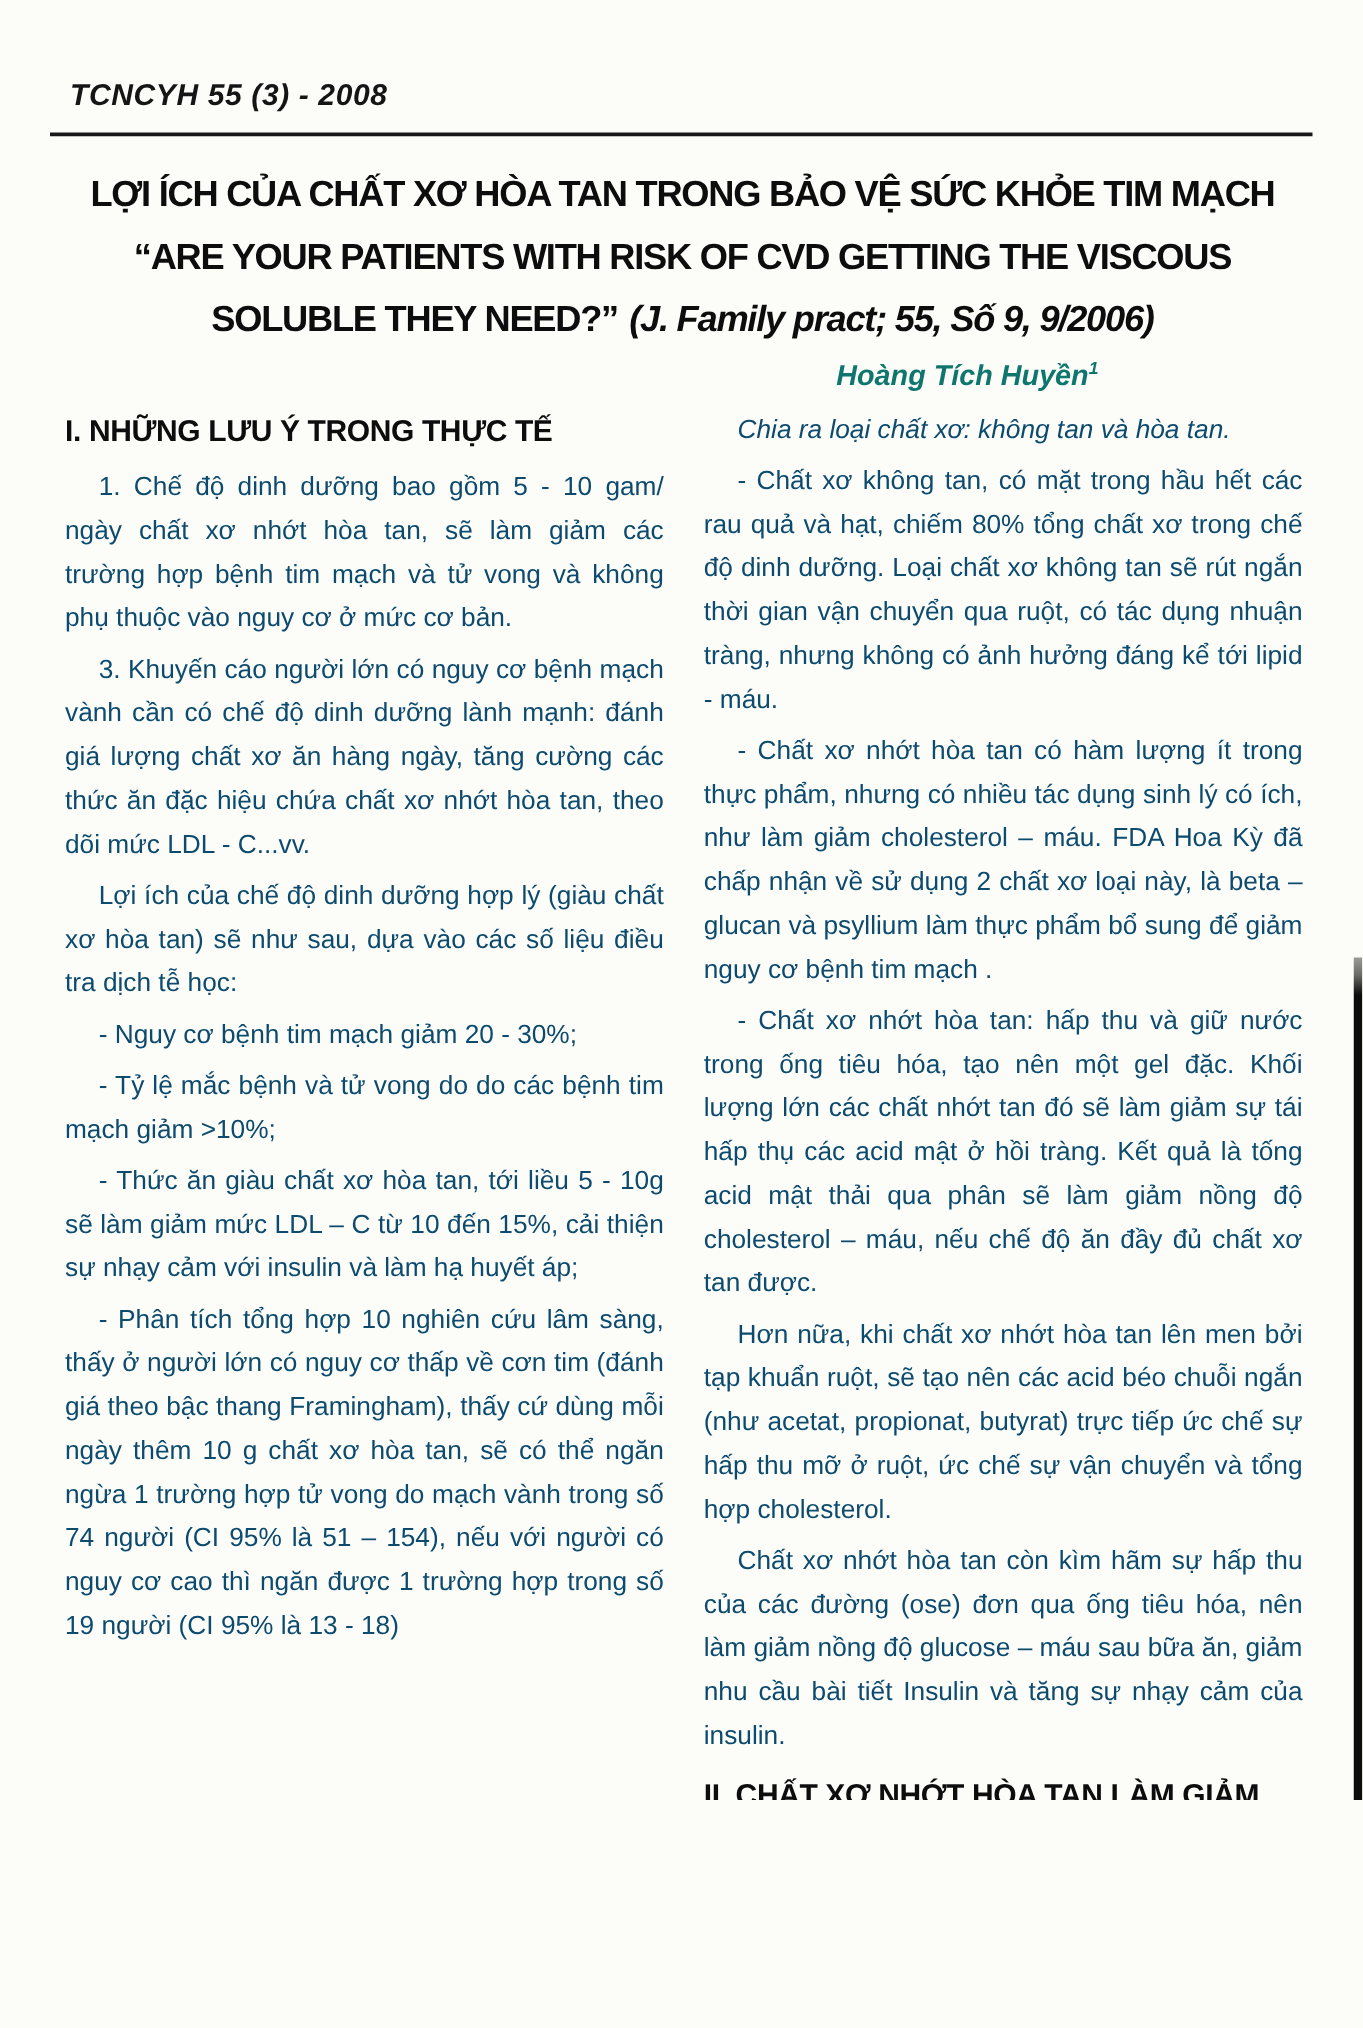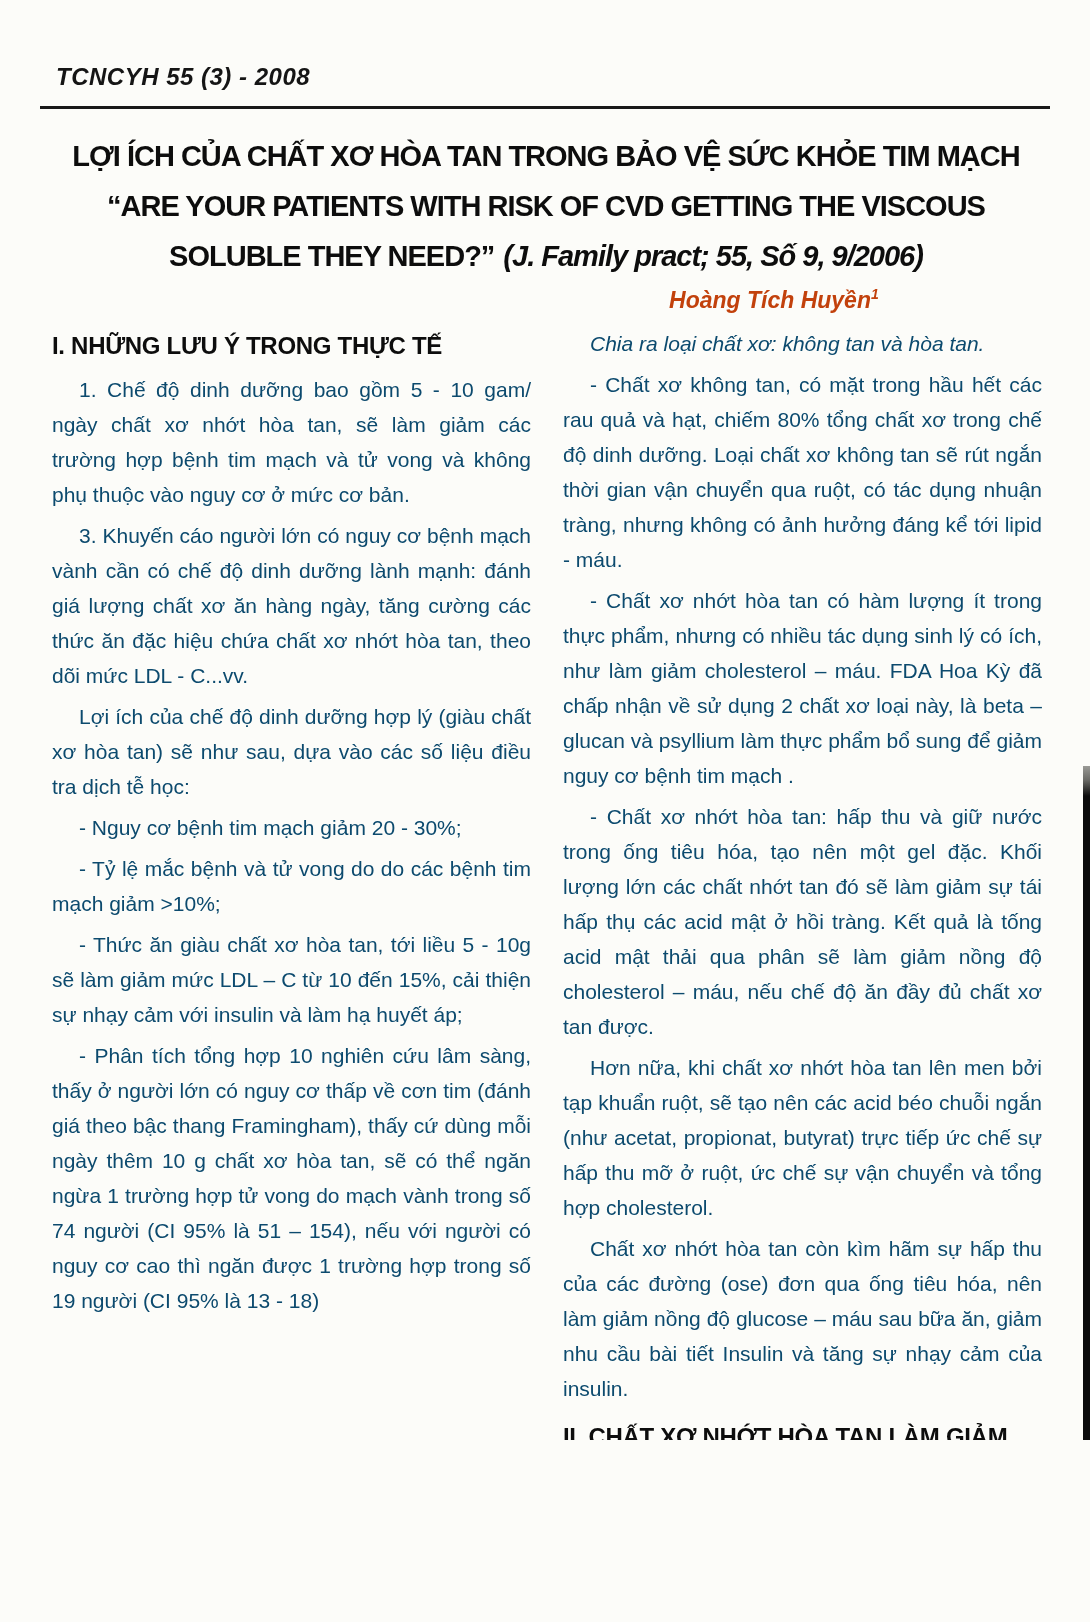--- a/index.html
+++ b/index.html
@@ -40,21 +40,21 @@
   
   .author {
     margin-top: 3px;
     margin-left: 46%;
     width: 50%;
     text-align: center;
     font-weight: 700;
     font-style: italic;
     font-size: 23px;
     line-height: 32px;
-    color: #c2410c;
+    color: #0f766e;
   }
   .author sup { font-size: 14px; line-height: 0; }
   
   .columns {
     display: flex;
     gap: 32px;
     margin: 10px 48px 0 52px;
   }
   .col { flex: 1 1 0; min-width: 0; }
   .h1 {

